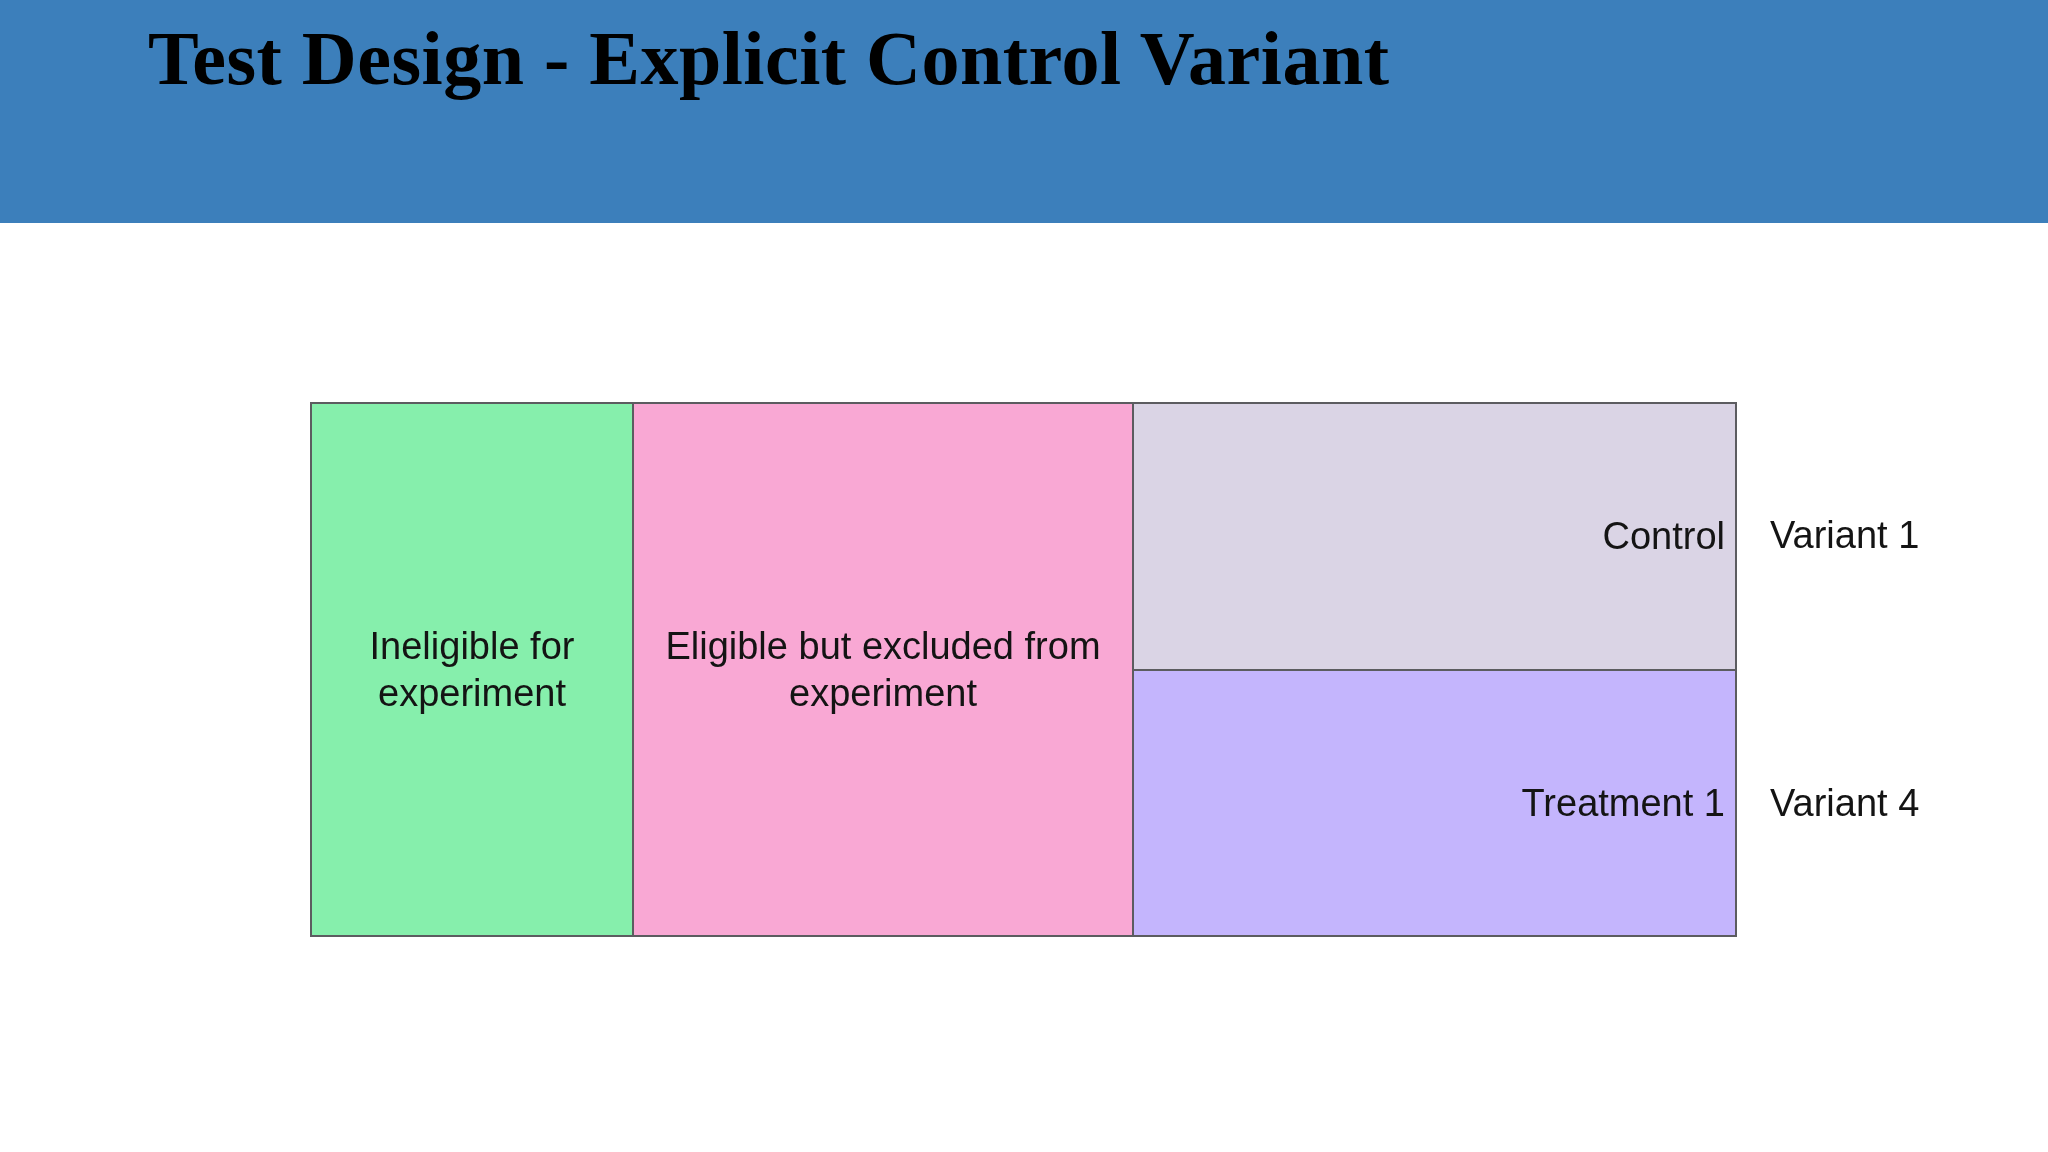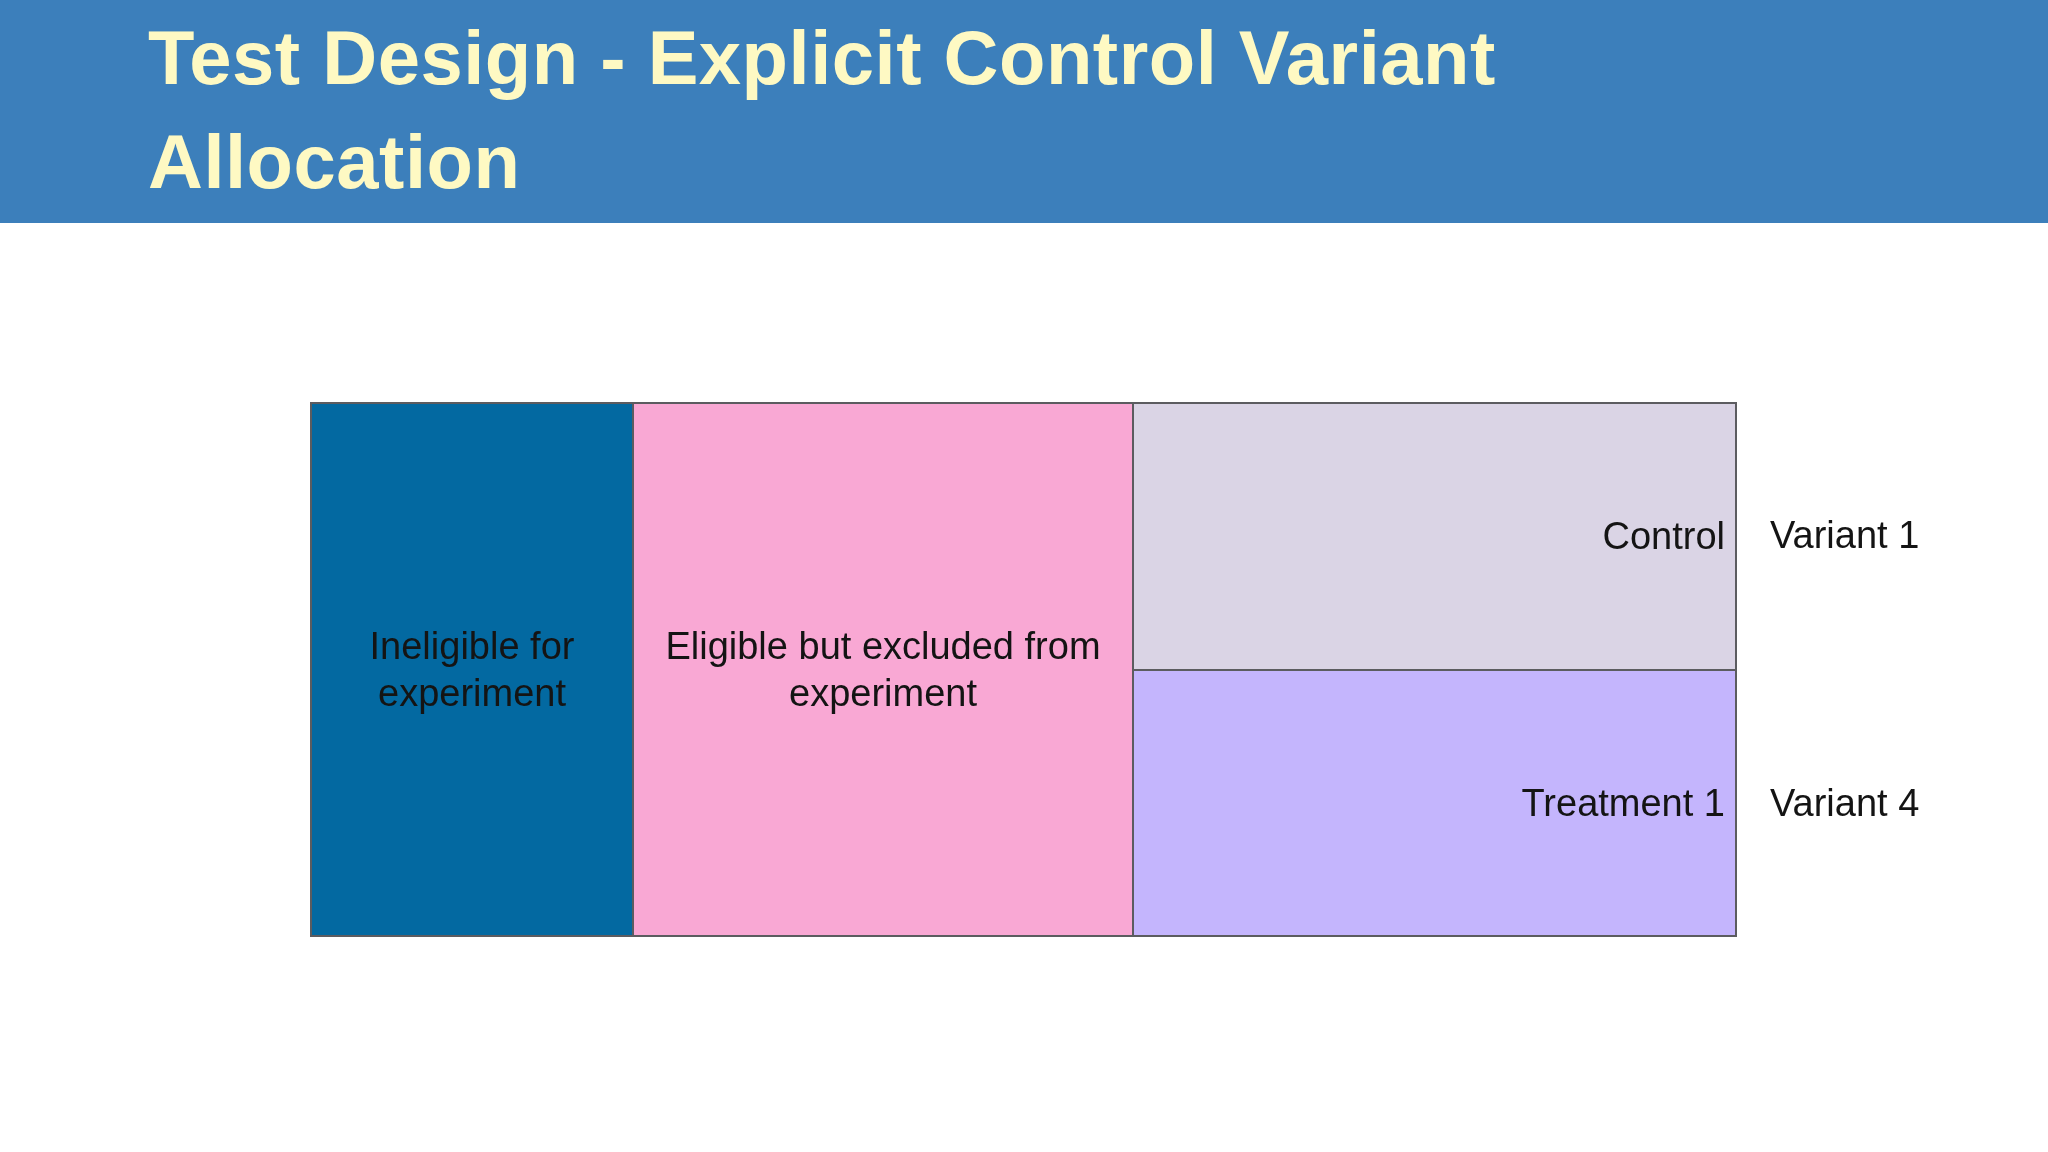--- a/index.html
+++ b/index.html
@@ -78,29 +78,28 @@
     align-items: center;
     white-space: nowrap;
   }
 </style>
 </head>
 <body>
 
 <div class="slide">
 
   <div class="header" style="background-color: rgb(60, 127, 187);">
-    <h1 class="title" style="color: #fef9c3;">
+    <h1 class="title" style="color: #000000; font-family: Liberation Serif, serif;">
       <span>Test Design - Explicit Control Variant</span>
-      <span>Allocation</span>
     </h1>
   </div>
 
   <div class="diagram" style="color: rgb(20, 20, 20);">
 
-    <div class="cell cell-ineligible" style="background-color: #0369a1; border-color: rgb(92, 92, 96);">
+    <div class="cell cell-ineligible" style="background-color: #86efac; border-color: rgb(92, 92, 96);">
       <span>Ineligible for experiment</span>
     </div>
 
     <div class="cell cell-excluded" style="background-color: #f9a8d4; border-color: rgb(92, 92, 96);">
       <span>Eligible but excluded from experiment</span>
     </div>
 
     <div class="variant-col">
       <div class="cell cell-control" style="background-color: rgb(218, 212, 229); border-color: rgb(92, 92, 96);">
         <span>Control</span>

